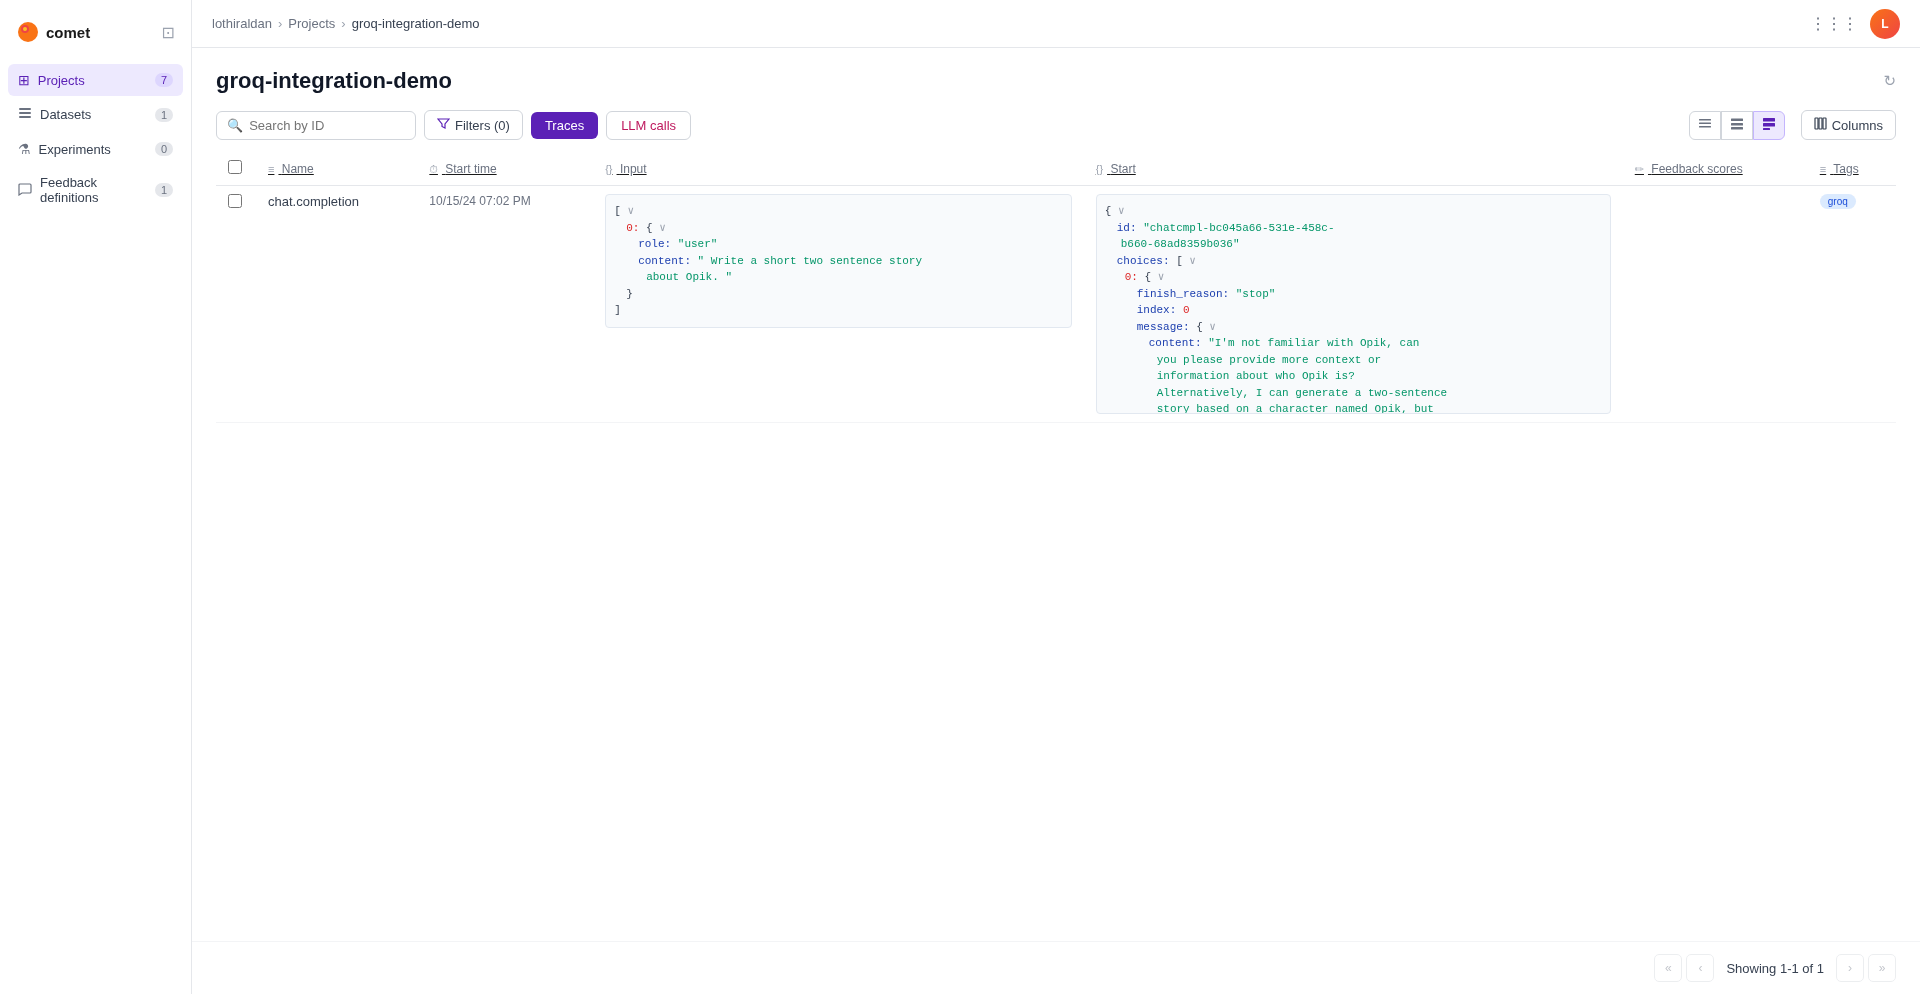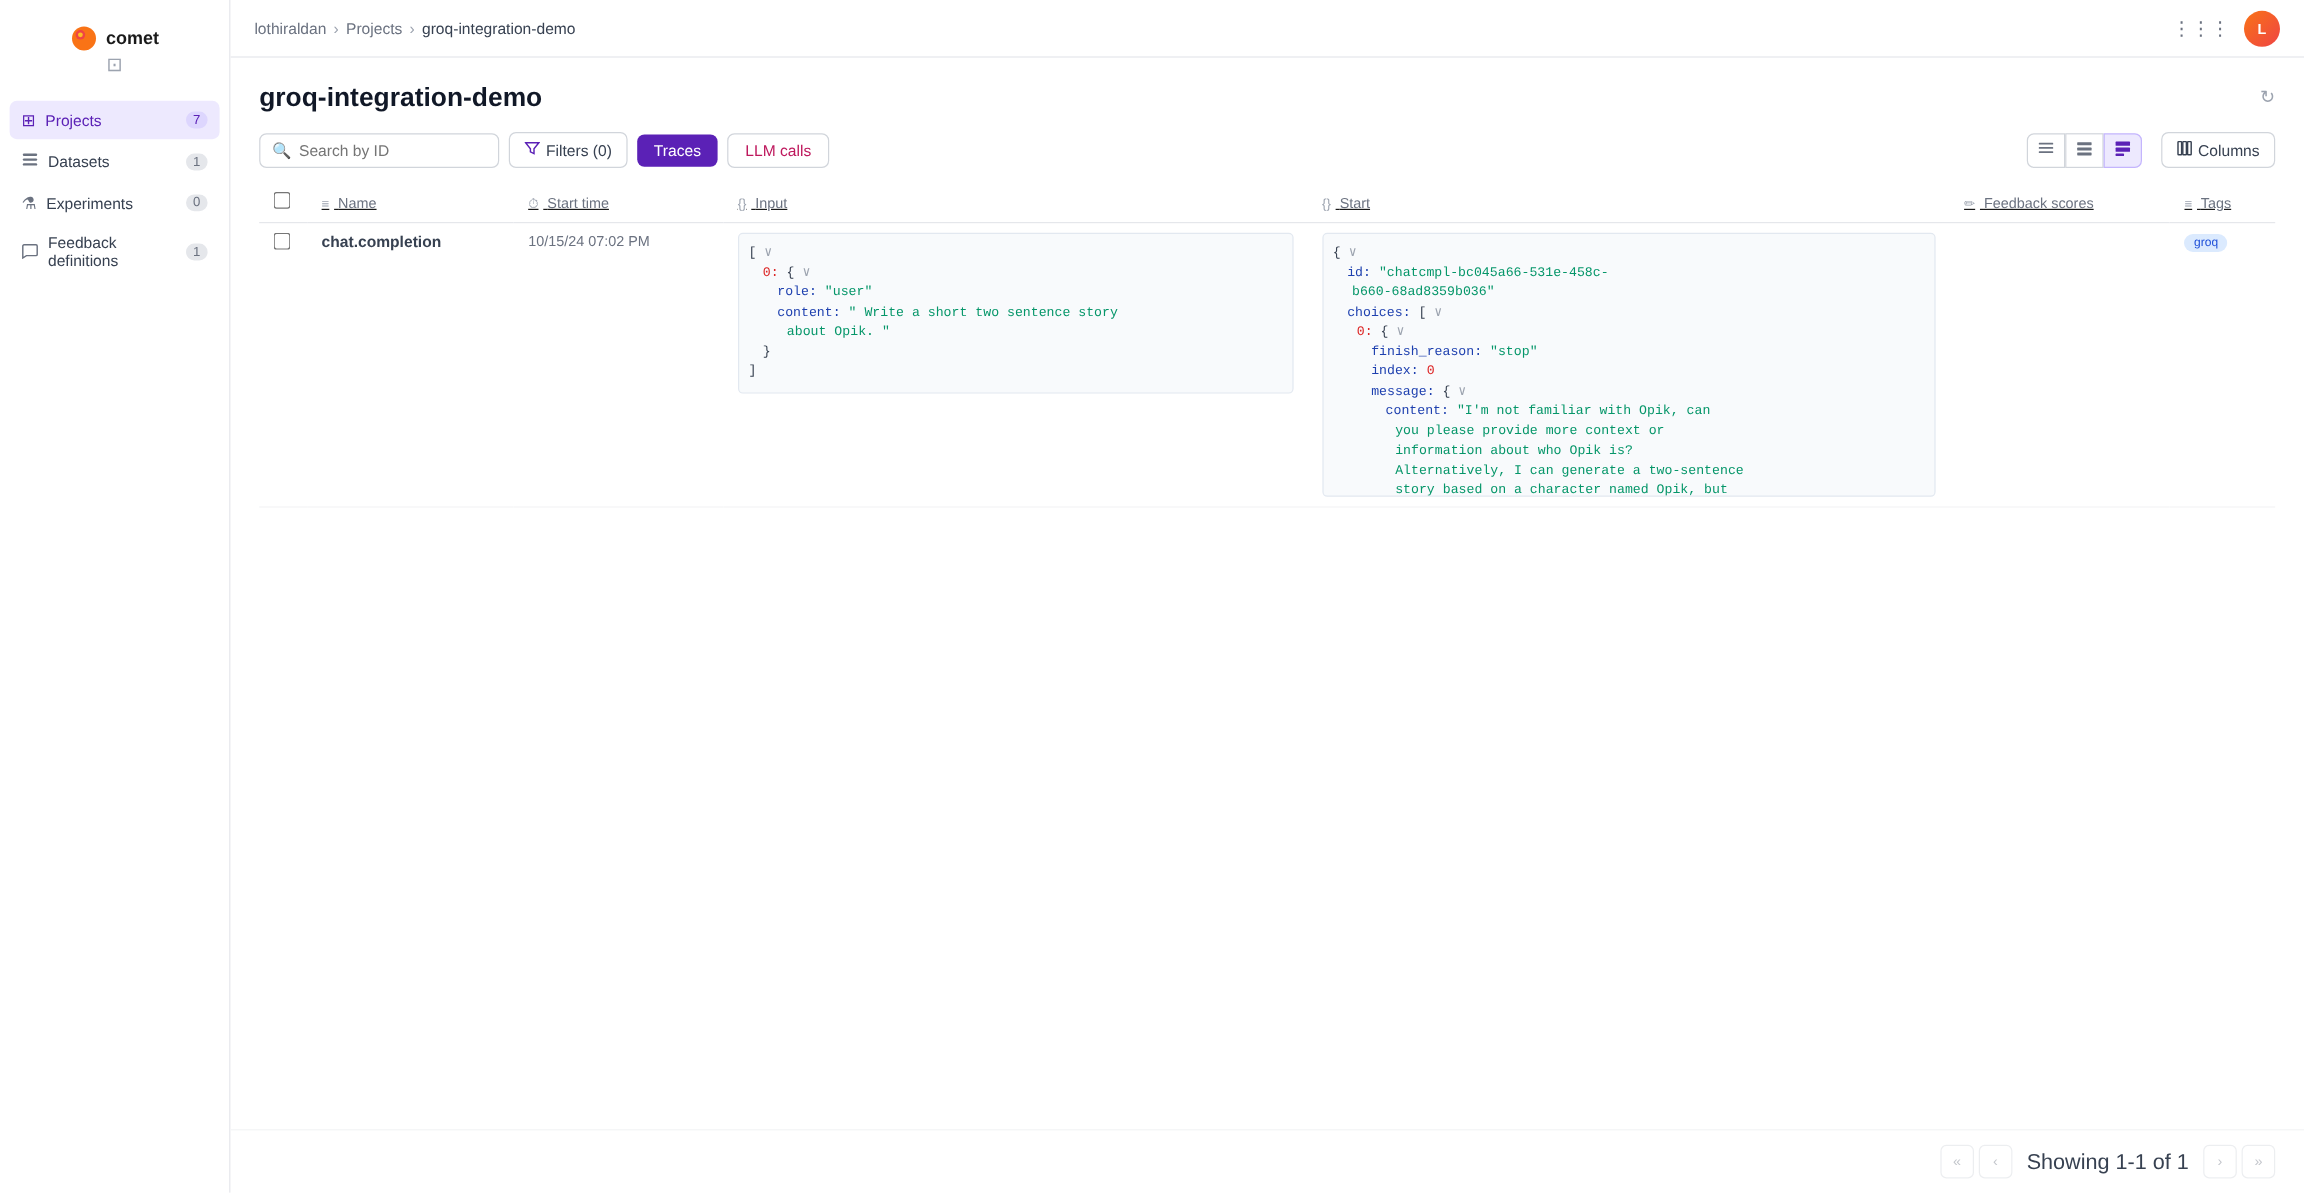--- a/index.html
+++ b/index.html
@@ -11,21 +11,20 @@
       min-width: 192px;
       background: #fff;
       border-right: 1px solid #e5e7eb;
       display: flex;
       flex-direction: column;
       padding: 12px 0;
     }
     .sidebar-logo {
       display: flex; align-items: center; justify-content: space-between;
       padding: 8px 16px 20px;
-      flex-direction: column;
     }
     .sidebar-toggle { color: #9ca3af; cursor: pointer; font-size: 16px; }
     .sidebar-nav { display: flex; flex-direction: column; gap: 2px; padding: 0 8px; }
     .nav-item {
       display: flex; align-items: center; justify-content: space-between;
       padding: 8px 10px; border-radius: 6px; cursor: pointer; color: #374151;
       font-size: 13px;
     }
     .nav-item.active { background: #ede9fe; color: #5b21b6; }
     .nav-item-left { display: flex; align-items: center; gap: 8px; }
@@ -119,21 +118,21 @@
       padding: 8px 12px; text-align: left; font-size: 12px;
       color: #6b7280; font-weight: 500; white-space: nowrap;
     }
     th:first-child { width: 40px; }
     td {
       padding: 8px 12px; border-bottom: 1px solid #f3f4f6;
       vertical-align: top; font-size: 12px;
     }
     td:first-child { width: 40px; }
     .checkbox { width: 14px; height: 14px; cursor: pointer; }
-    .col-name { font-size: 13px; color: #374151; font-weight: 700; white-space: nowrap; }
+    .col-name { font-size: 13px; color: #374151; font-weight: 400; white-space: nowrap; }
     .col-time { color: #6b7280; white-space: nowrap; }
     .code-cell {
       font-family: 'Courier New', monospace; font-size: 11px;
       background: #f8fafc; border: 1px solid #e2e8f0; border-radius: 4px;
       padding: 8px; color: #374151; max-height: 220px; overflow: hidden;
       min-width: 260px;
     }
     .code-line { line-height: 1.5; }
     .code-key { color: #1e40af; }
     .code-string { color: #059669; }
@@ -143,21 +142,21 @@
       display: inline-block; padding: 2px 8px; border-radius: 12px;
       font-size: 10px; font-weight: 500; background: #dbeafe; color: #1d4ed8;
     }
     .tag-chip.groq { background: #dbeafe; color: #1d4ed8; }
 
     
     .pagination {
       display: flex; align-items: center; justify-content: flex-end;
       padding: 12px 24px; gap: 4px; border-top: 1px solid #f3f4f6;
     }
-    .page-info { font-size: 18px; color: #374151; margin: 0 8px; }
+    .page-info { font-size: 13px; color: #374151; margin: 0 8px; }
     .page-btn {
       width: 28px; height: 28px; border: 1px solid #d1d5db; border-radius: 5px;
       background: #fff; cursor: pointer; display: flex; align-items: center;
       justify-content: center; font-size: 12px; color: #6b7280;
     }
     .page-btn.disabled { opacity: 0.4; cursor: not-allowed; }
 
     .col-header-icon { font-size: 11px; margin-right: 4px; color: #9ca3af; }
   </style>
 </head>

